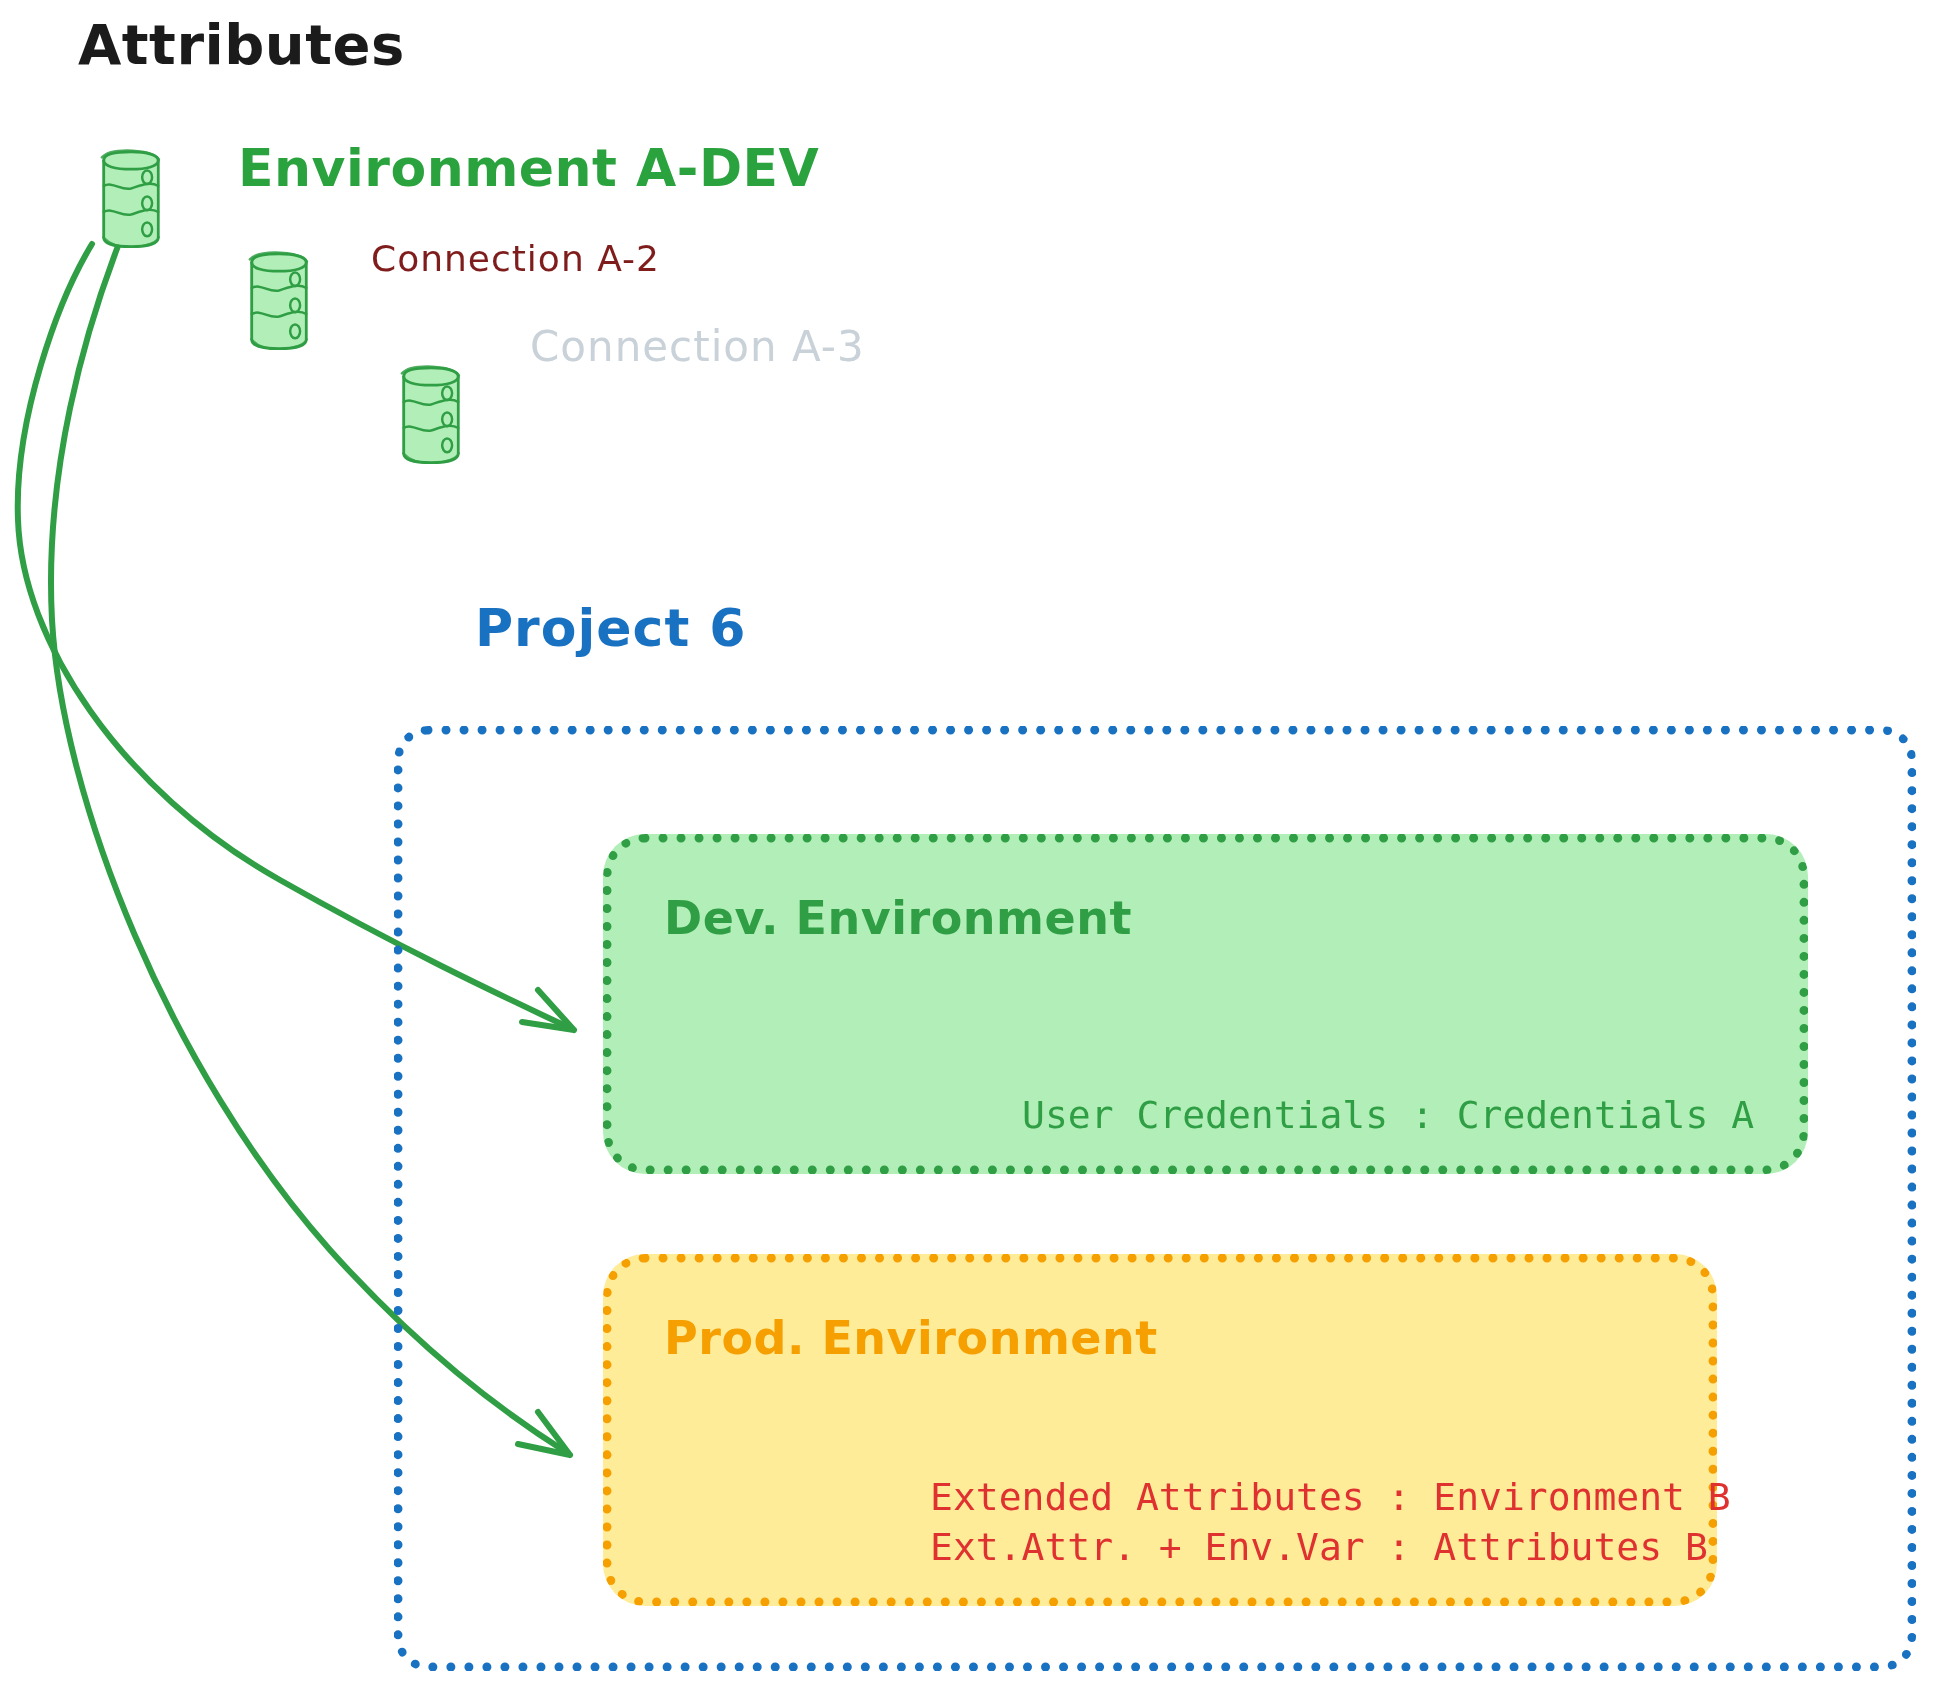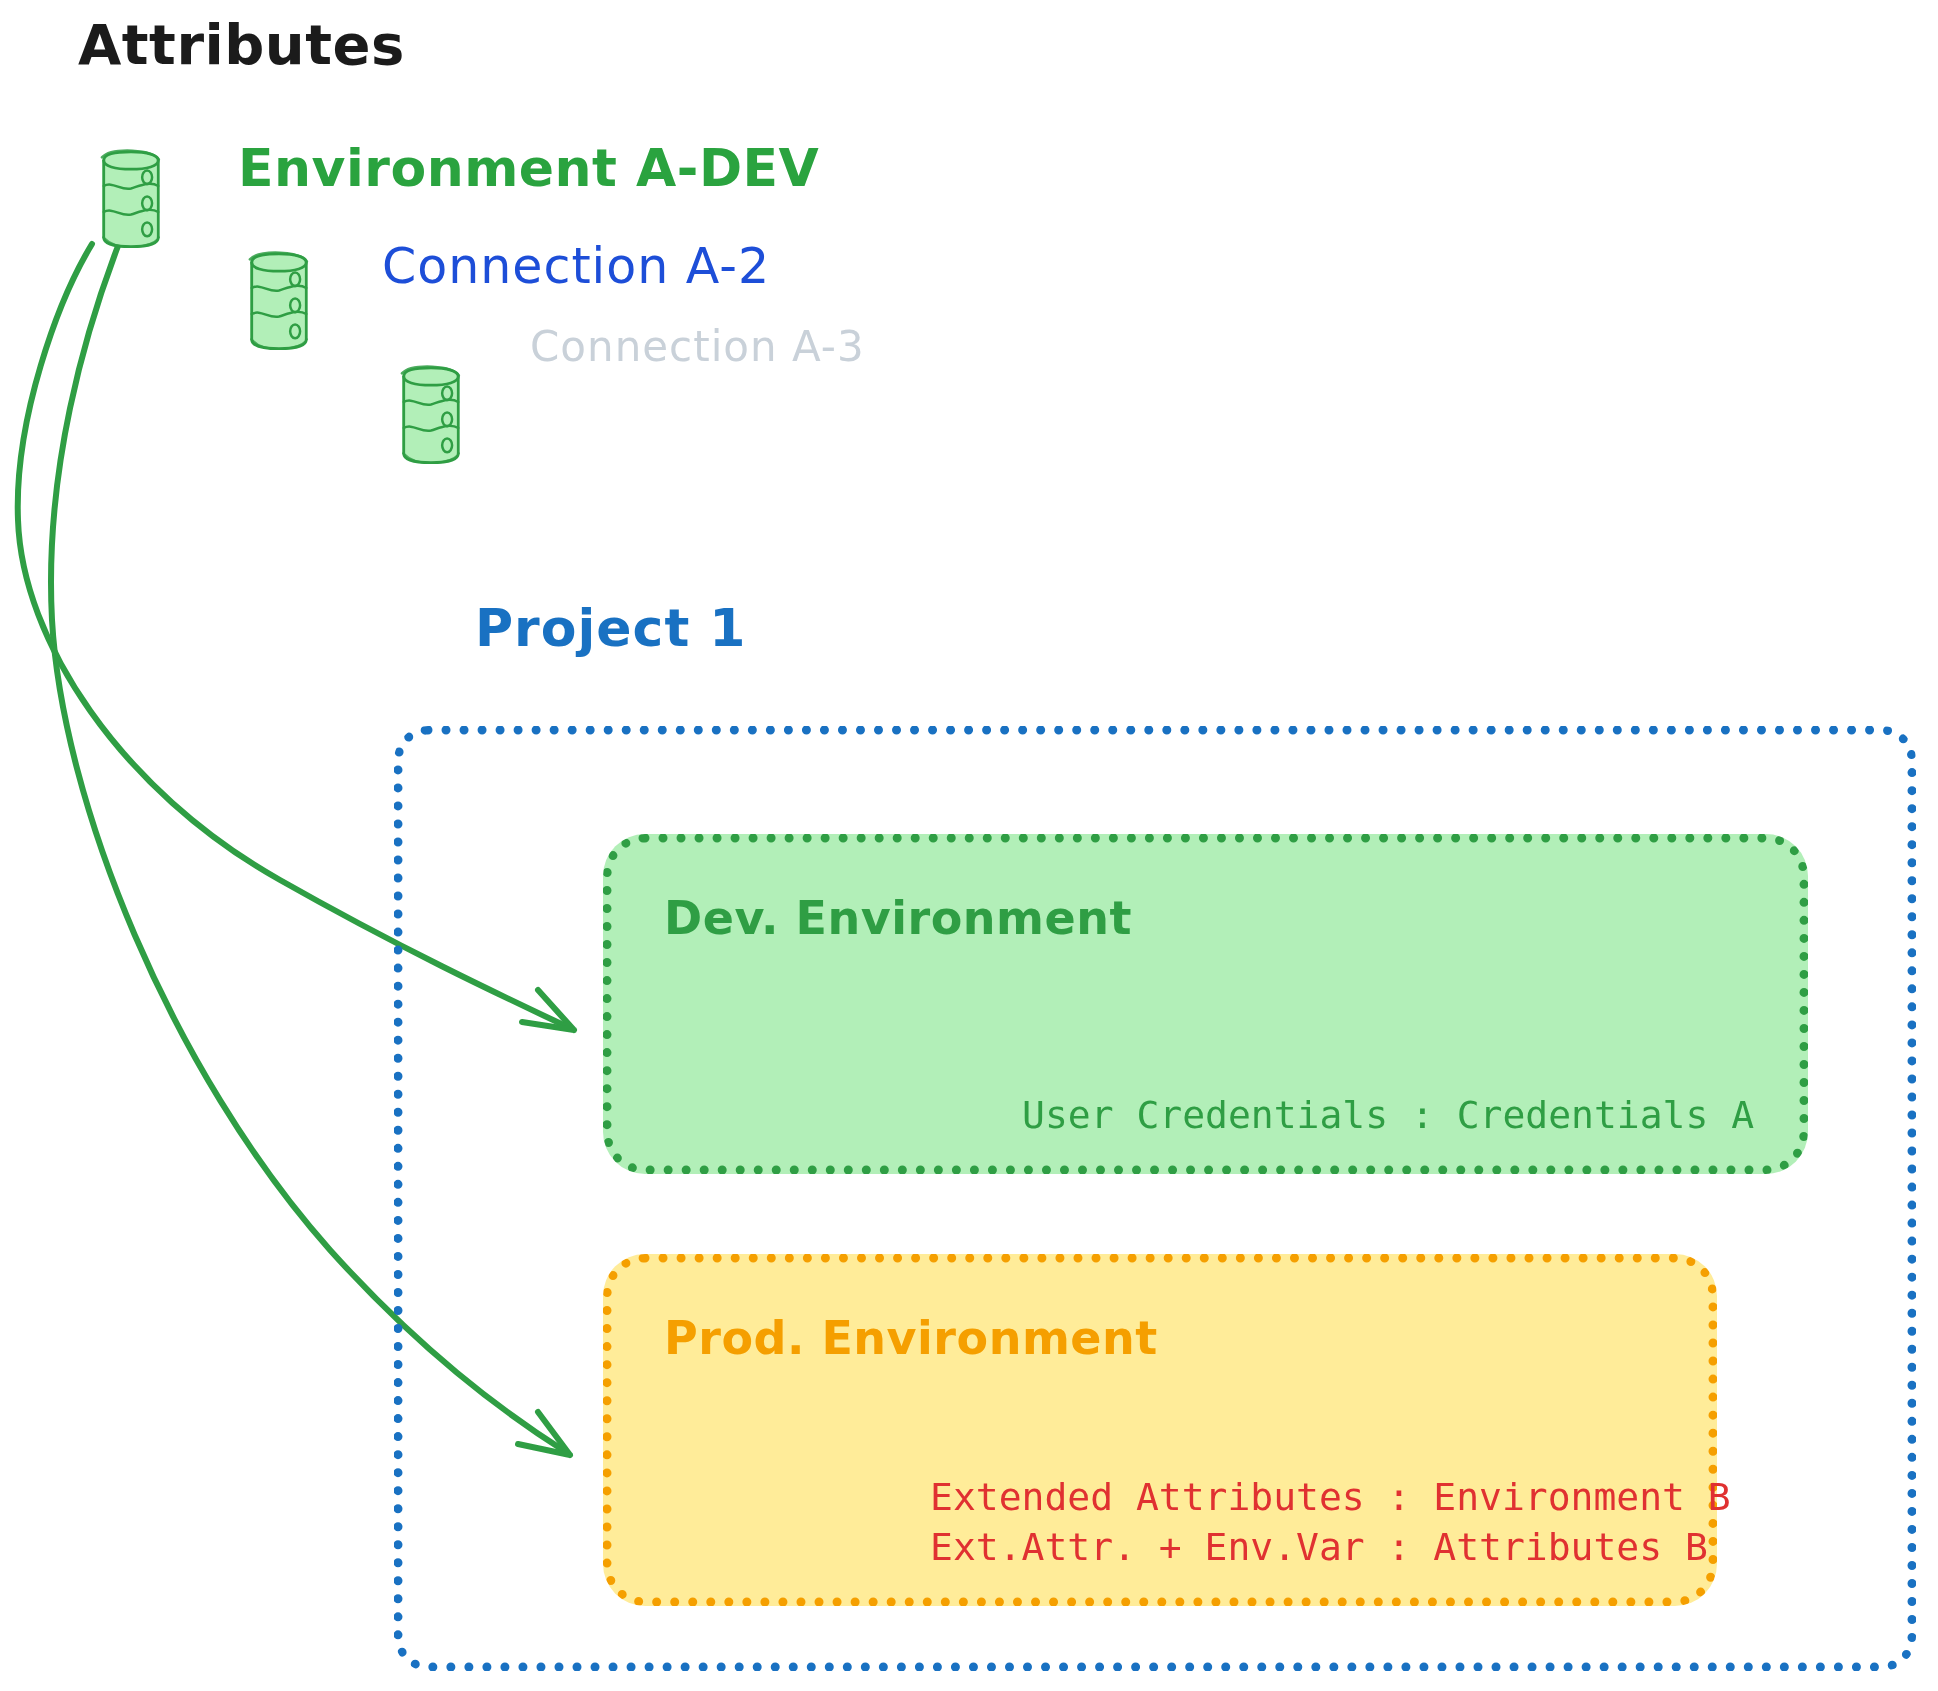--- a/index.html
+++ b/index.html
@@ -33,24 +33,24 @@
     letter-spacing: 0.5px;
   }
   #conn-a-dev-label {
     left: 238px; top: 138px;
     font-size: 52px;
     font-weight: 600;
     color: #2aa33f;
     letter-spacing: 0.5px;
   }
   #conn-a-2-label {
-    left: 382px; top: 238px;
-    font-size: 49px;
+    left: 371px; top: 238px;
+    font-size: 36px;
     font-weight: 500;
-    color: #1d4ed8;
+    color: #7f1d1d;
     letter-spacing: 1px;
   }
   #conn-a-3-label {
     left: 530px; top: 322px;
     font-size: 42px;
     font-weight: 500;
     color: #c9d1d9;
     letter-spacing: 1px;
   }
   #project-title {
@@ -168,21 +168,21 @@
   </svg>
 
   <div class="txt" id="connections-title">Attributes</div>
 
   <div class="txt" id="conn-a-dev-label">Environment A-DEV</div>
 
   <div class="txt" id="conn-a-2-label">Connection A-2</div>
 
   <div class="txt" id="conn-a-3-label">Connection A-3</div>
 
-  <div class="txt" id="project-title">Project 1</div>
+  <div class="txt" id="project-title">Project 6</div>
 
   <div id="project-box"></div>
 
   <div class="env-box" id="dev-env-box">
     <div class="env-title" id="dev-env-title">Dev. Environment</div>
     <div class="mono-line" id="dev-cred-line">User Credentials : Credentials A</div>
   </div>
 
   <div class="env-box" id="prod-env-box">
     <div class="env-title" id="prod-env-title">Prod. Environment</div>

